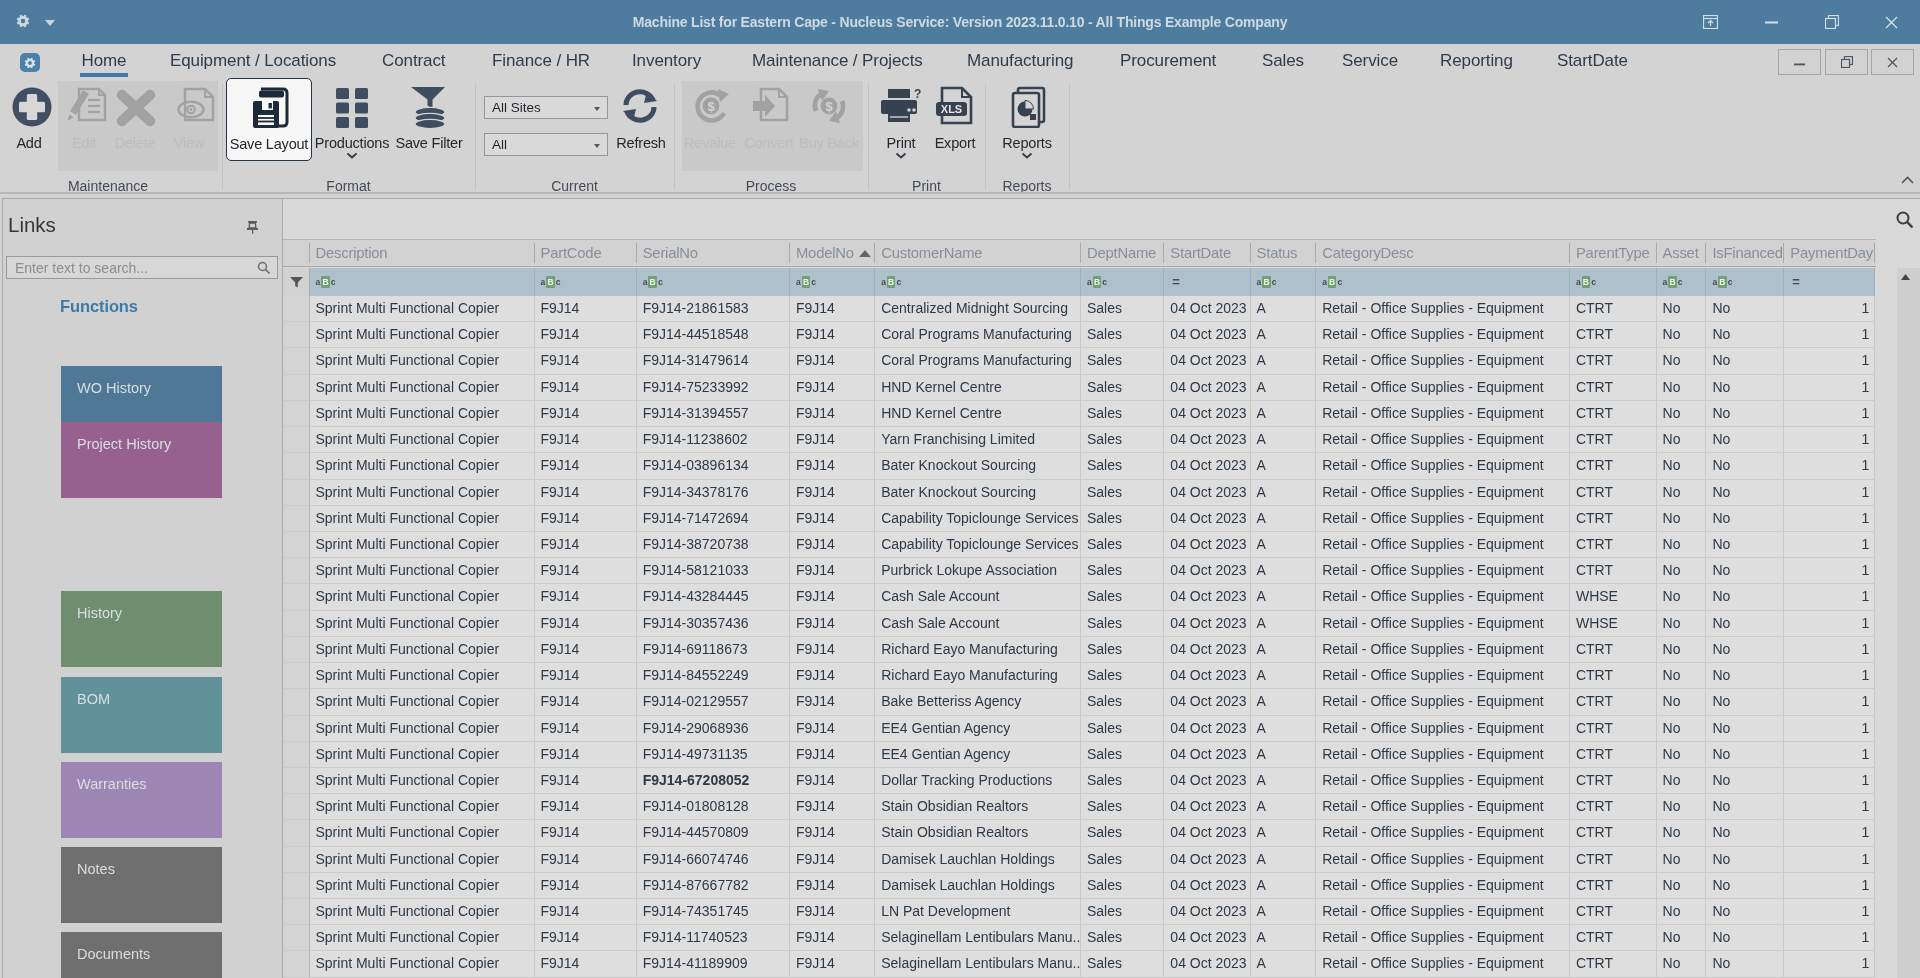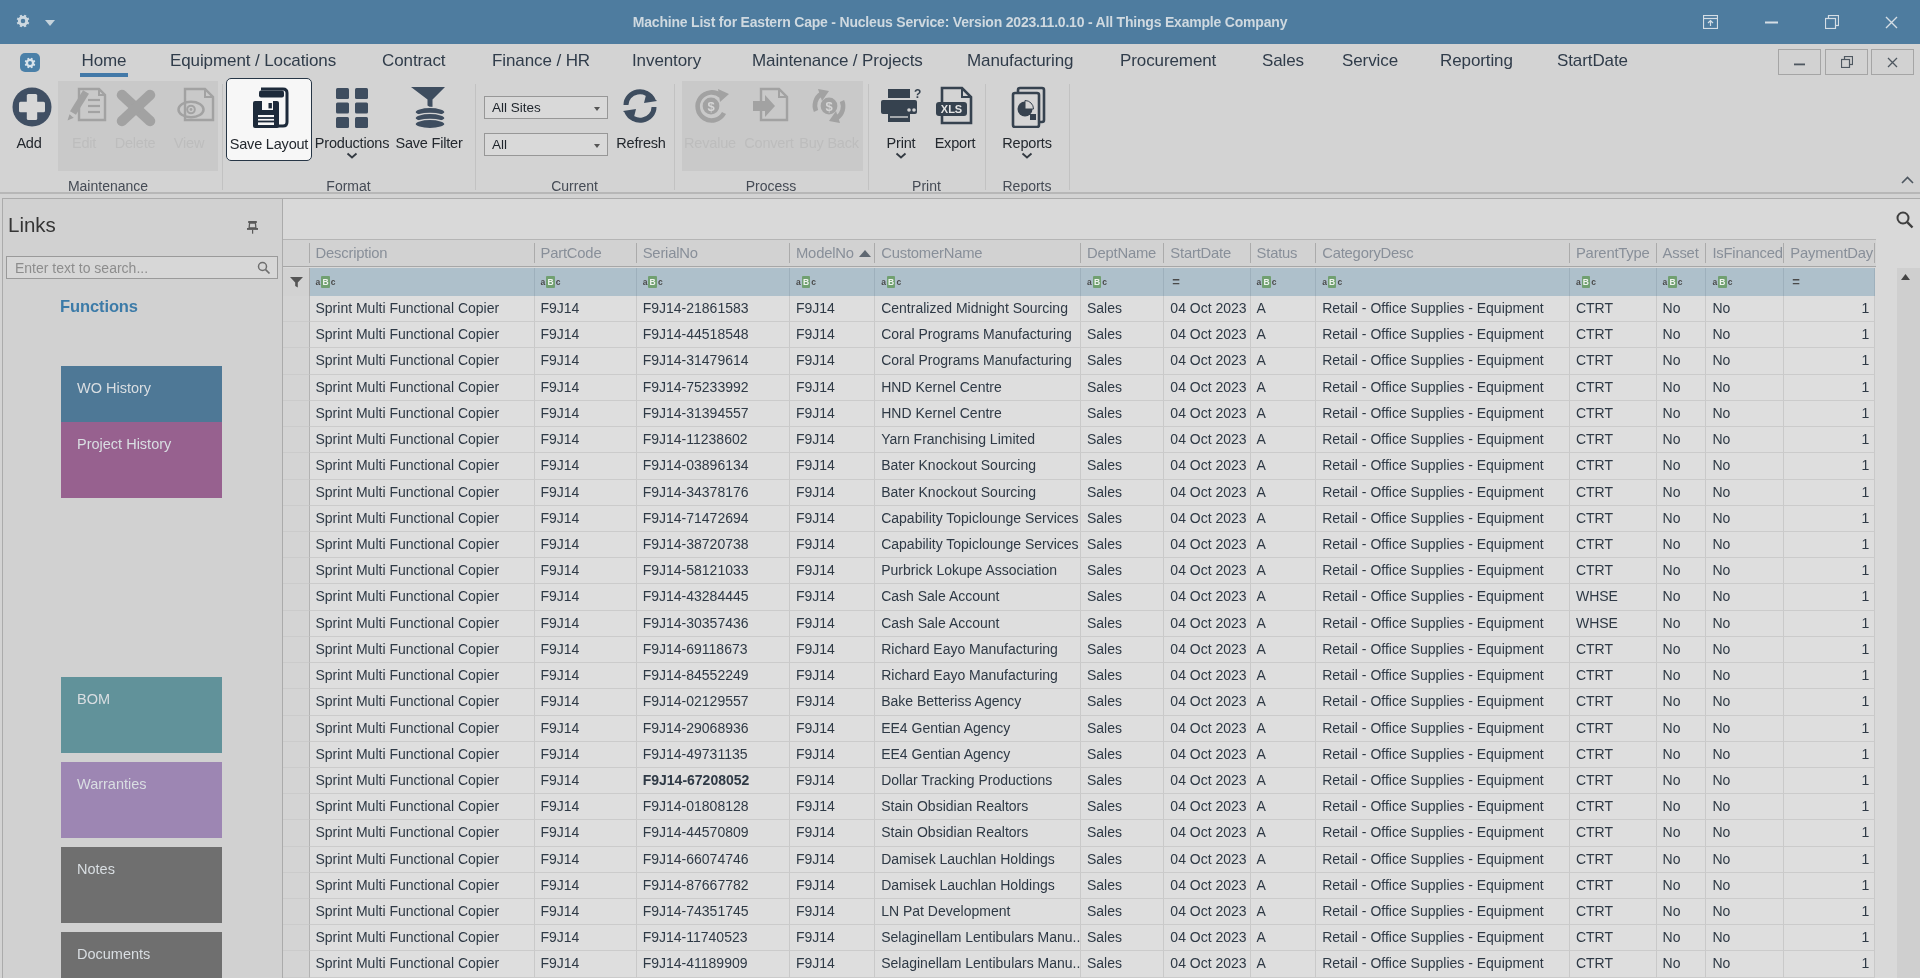--- a/index.html
+++ b/index.html
@@ -278,20 +278,23 @@
         <line x1="8.6" y1="8.6" x2="12.5" y2="12.5" stroke="#6e6e6e" stroke-width="1.7"></line>
       </svg>
 </div>
 <div id="functions">Functions</div>
 <div class="tile" style="top:139px;background:#4e7896;margin-top:28px;">
       <span>WO History</span>
     </div>
 <div class="tile" style="top:223px;background:#97618f;">
       <span>Project History</span>
     </div>
+<div class="tile" style="top:392px;background:#6f8e70;">
+      <span>History</span>
+    </div>
 <div class="tile" style="top:478px;background:#61929a;">
       <span>BOM</span>
     </div>
 <div class="tile" style="top:563px;background:#9d86b3;">
       <span>Warranties</span>
     </div>
 <div class="tile" style="top:648px;background:#6f6f6f;">
       <span>Notes</span>
     </div>
 <div class="tile" style="top:733px;background:#6f6f6f;">

